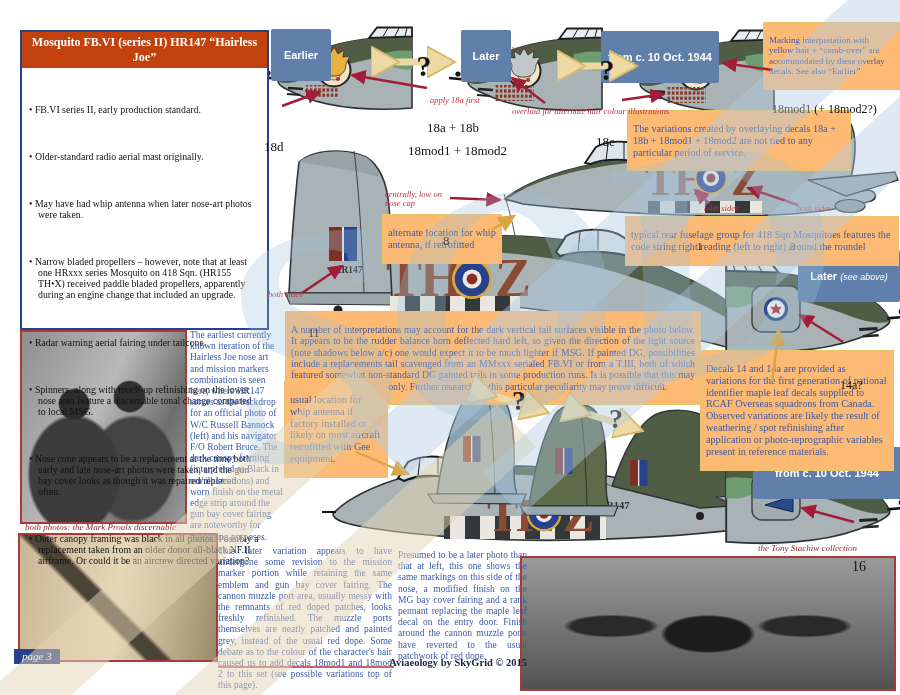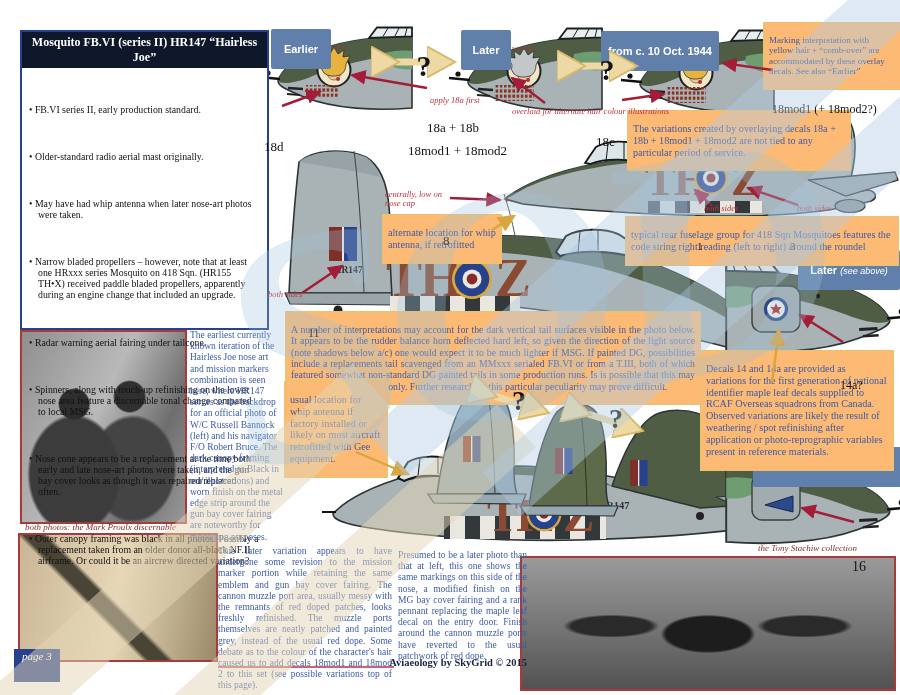--- a/index.html
+++ b/index.html
@@ -8,28 +8,28 @@
   .abs{position:absolute;}
   
   .wm{pointer-events:none;z-index:40;}
   .wm-letters{font-style:italic;font-weight:bold;font-size:330px;letter-spacing:-18px;
       color:rgba(160,192,218,0.30);transform:rotate(-12deg);line-height:1;}
   .wm-stripe{width:58px;height:760px;transform:rotate(48deg);}
   .wm-beige{background:rgba(228,214,182,0.50);}
   .wm-blue{background:rgba(176,202,226,0.42);}
   
   #infobox{left:20px;top:30px;width:245px;height:296px;border:2px solid #27418c;background:#fff;z-index:10;}
-  #infobox .titlebar{background:#0f172a;color:#fff;font-weight:bold;font-size:12px;
+  #infobox .titlebar{background:#c2410c;color:#fff;font-weight:bold;font-size:12px;
       text-align:center;padding:3px 2px;}
   #infobox ul{margin:4px 7px;padding:0;list-style:none;font-size:9.8px;line-height:1.13;}
   #infobox li{padding-left:9px;text-indent:-9px;margin-bottom:1px;margin-top:36px;}
   #infobox li:before{content:"• ";}
   
   .bluelabel{background:#6080ab;color:#fff;font-family:"Liberation Sans",sans-serif;
-      font-weight:bold;font-size:11px;text-align:center;padding:14px 4px;border-radius:2px;z-index:12;}
+      font-weight:bold;font-size:11px;text-align:center;padding:20px 4px;border-radius:2px;z-index:12;}
   .bluelabel .it{font-weight:normal;font-style:italic;font-size:9px;}
   .notebox{background:#fdba74;border:1.6px solid #e7c46a;color:#3b5aa8;font-size:10px;
       line-height:1.16;padding:12px 5px;z-index:12;}
   .decal{font-size:13px;color:#111;z-index:14;white-space:nowrap;margin-top:40px;}
   .rednote{font-size:8.5px;font-style:italic;color:#c03040;z-index:14;white-space:nowrap;}
   .cap{color:#3b5aa8;font-size:9.5px;line-height:1.18;z-index:12;text-align:justify;}
   .photocap{color:#8c2b20;font-style:italic;font-size:9px;z-index:14;white-space:nowrap;}
   .photo{border:2.5px solid #a93a3a;z-index:8;}
   #photo1{left:20px;top:330px;width:163px;height:190px;
      background:radial-gradient(circle at 32% 38%,#2e2e2e 0 9%,transparent 10%),
@@ -39,21 +39,21 @@
                 linear-gradient(115deg,#8f8f8f,#b9b9b9 45%,#6e6e6e 75%,#999);}
   #photo2{left:18px;top:533px;width:196px;height:125px;
      background:linear-gradient(45deg,transparent 38%,#4a4436 40%,#4a4436 46%,transparent 48%),
                 linear-gradient(100deg,#c9b697,#e6d7b7 50%,#9a8a6a);}
   #photo3{left:520px;top:556px;width:372px;height:131px;
      background:radial-gradient(ellipse at 50% 58%,#1d1d1d 0 16%,transparent 18%),
                 radial-gradient(ellipse at 24% 52%,#2a2a2a 0 10%,transparent 12%),
                 radial-gradient(ellipse at 76% 52%,#2a2a2a 0 10%,transparent 12%),
                 linear-gradient(#9a9a9a,#707070 60%,#525252);}
   #pagenum{left:14px;top:649px;background:#27418c;color:#fff;font-style:italic;
-      font-size:11px;padding:1px 8px 20px;z-index:14;}
+      font-size:11px;padding:1px 8px 2px;z-index:14;}
   #credit{left:385px;top:657px;width:142px;text-align:right;font-weight:bold;
       font-size:10.5px;color:#1a2440;z-index:14;}
   #divider{left:218px;top:666px;width:176px;height:2px;background:#cf6272;z-index:13;}
   svg text{font-family:"Liberation Serif",serif;}
   .qmark{font-weight:bold;}
 </style>
 </head>
 <body>
 
 <div id="page">

